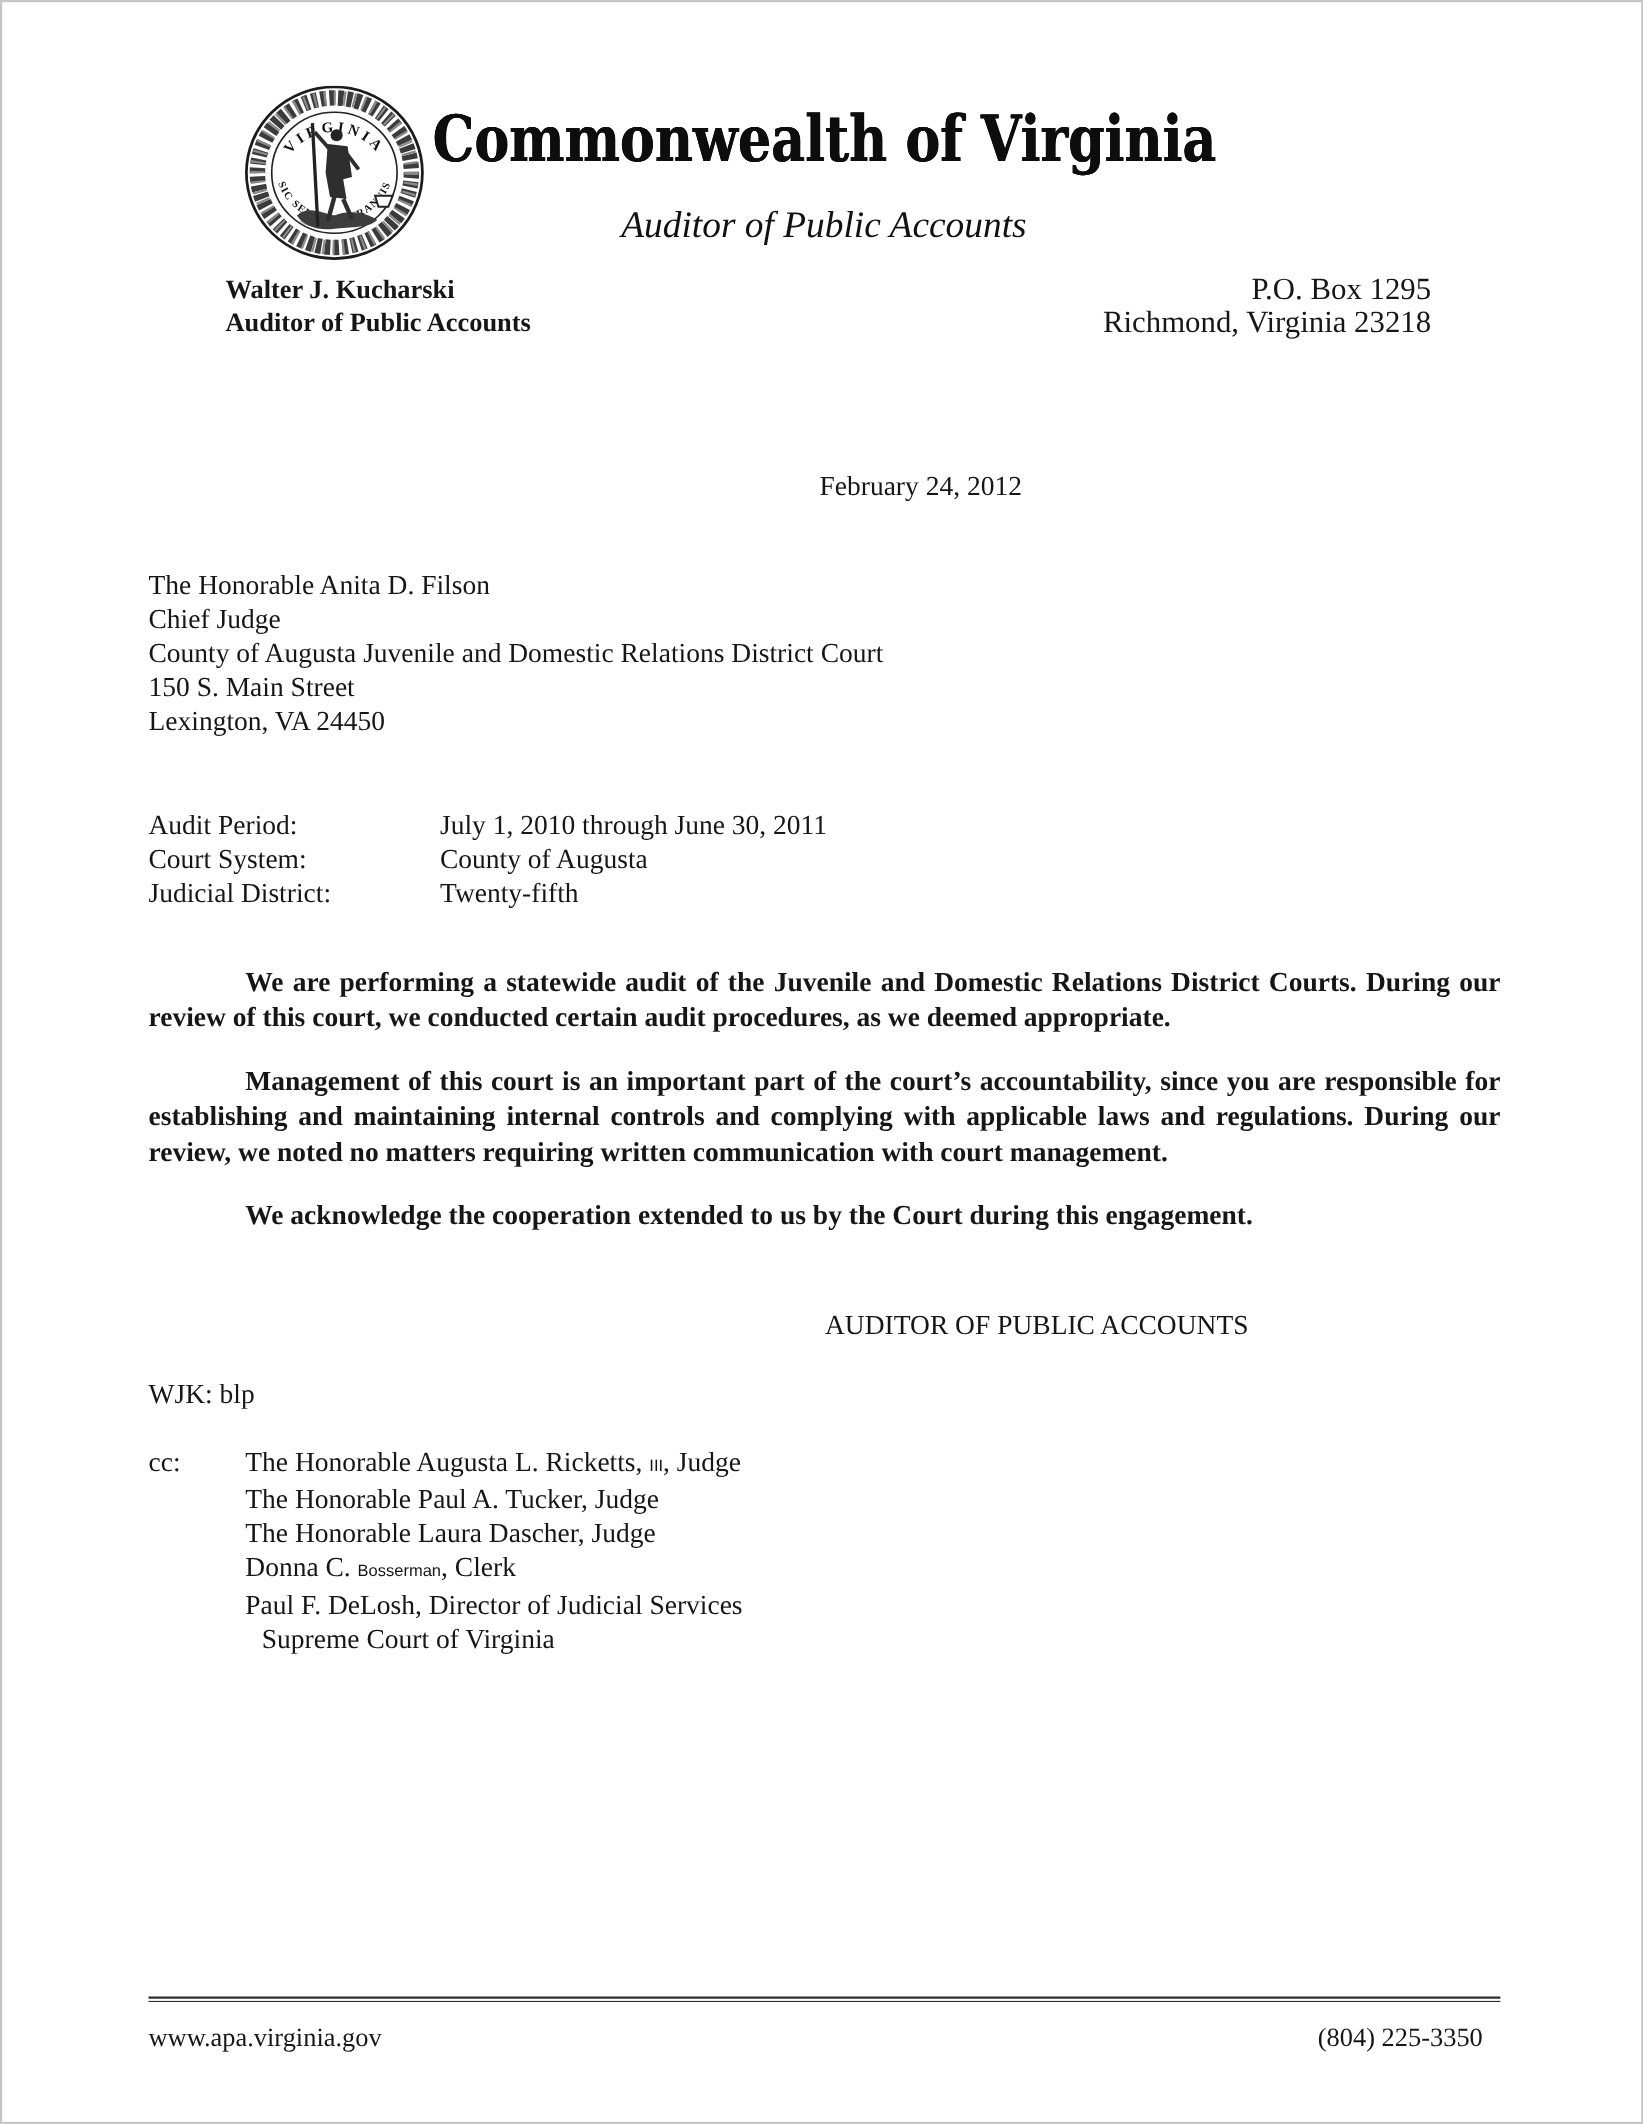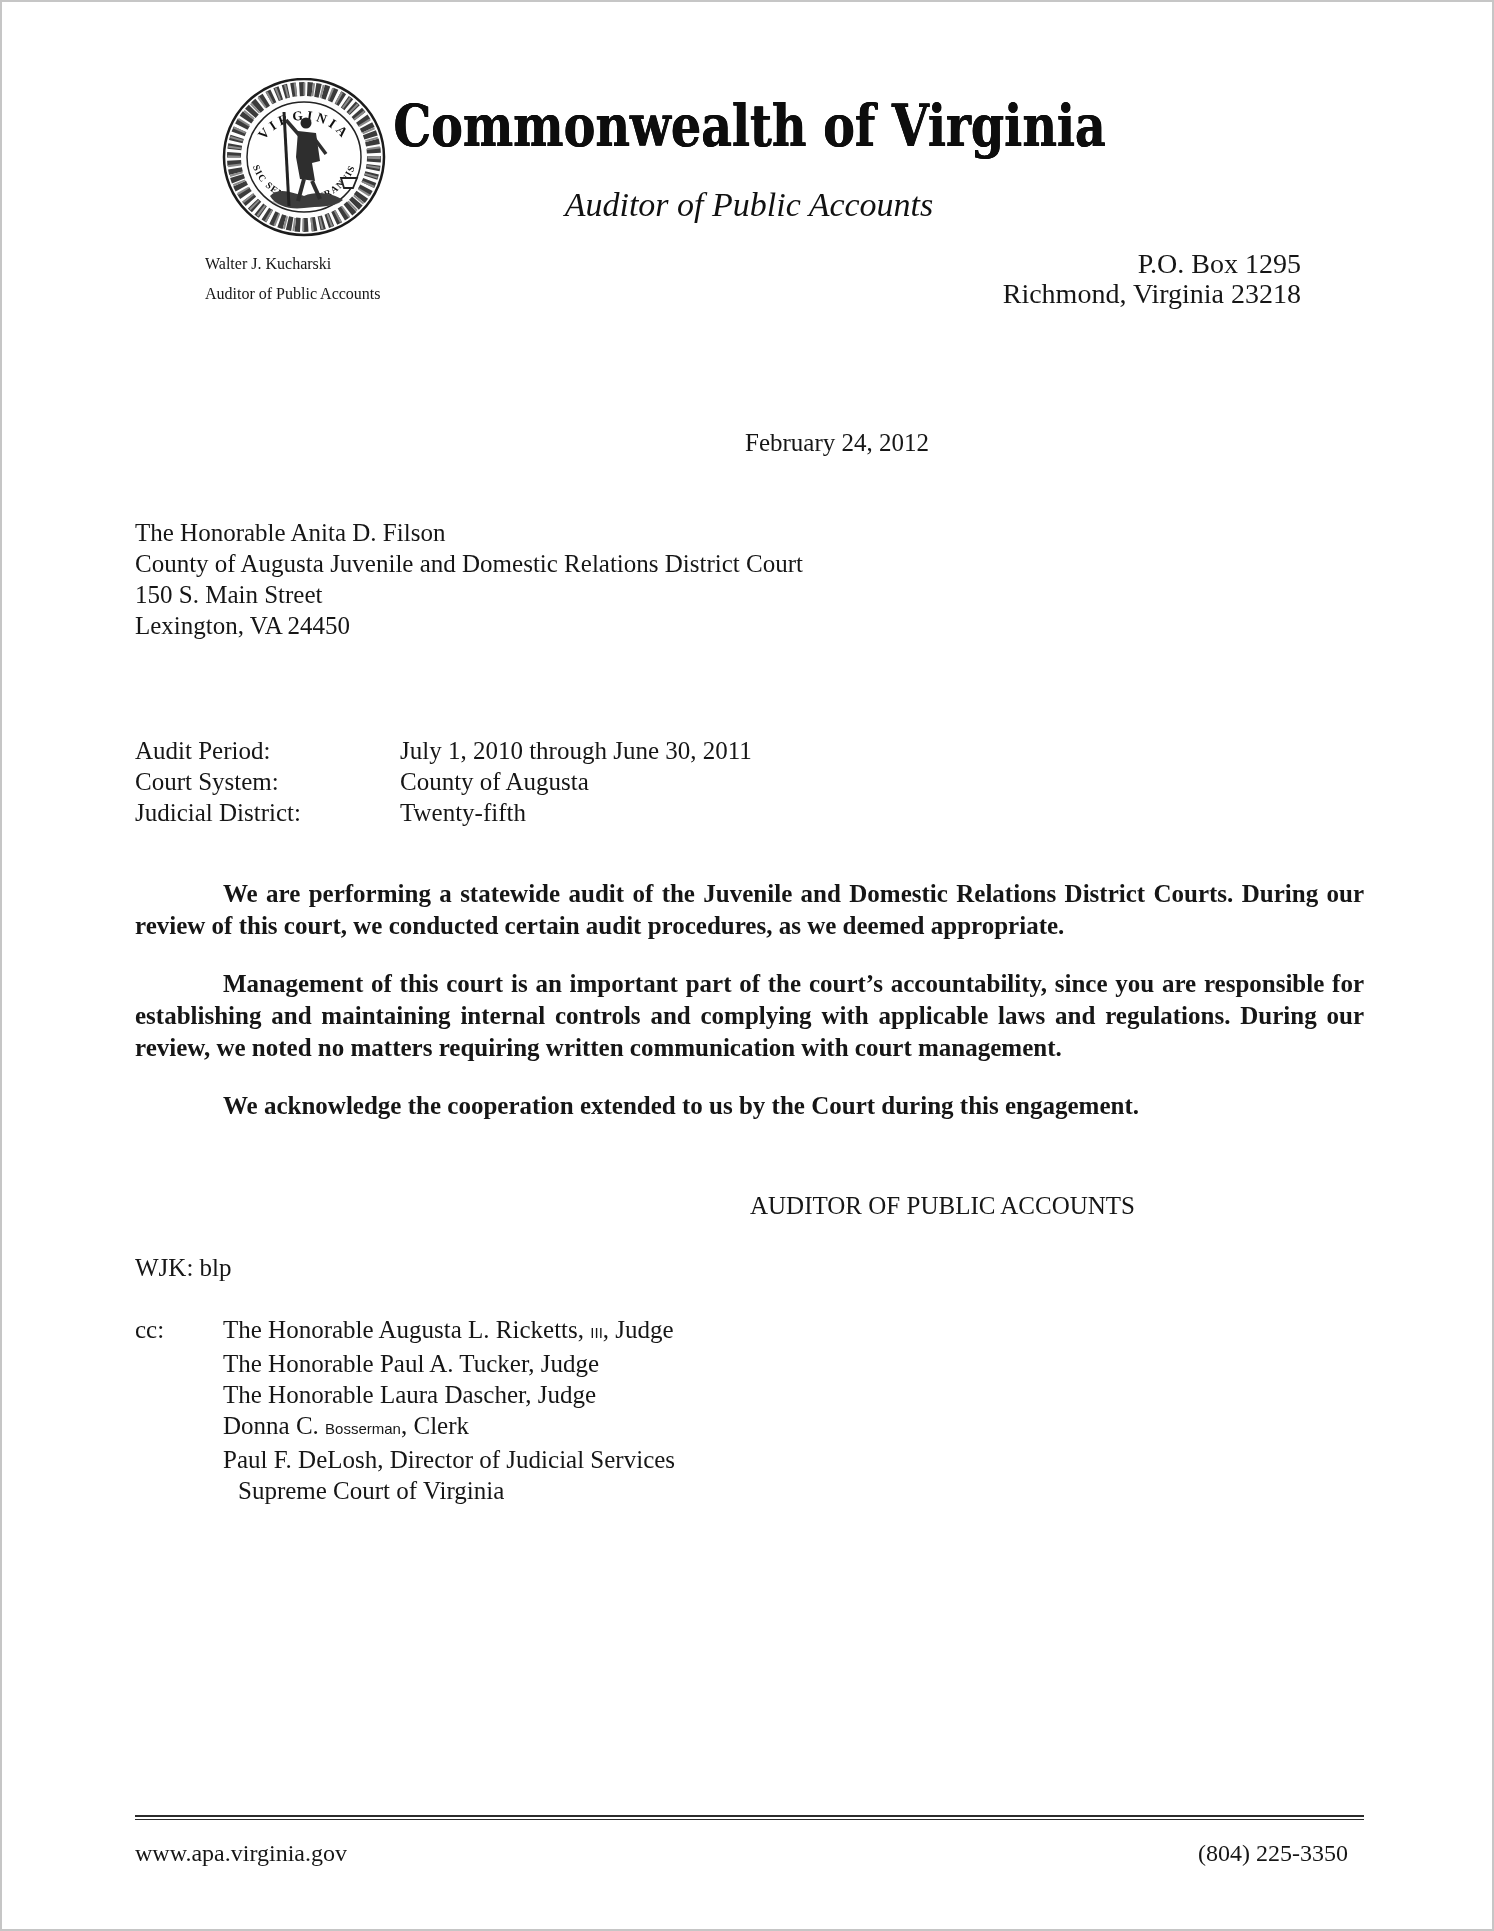--- a/index.html
+++ b/index.html
@@ -24,21 +24,21 @@
     font-size:58px;
     letter-spacing:0px;
     transform:scaleX(0.82);
     transform-origin:center;
     text-shadow:0.6px 0 0 #111, 0 0.4px 0 #111;
     color:#0d0d0d;
     white-space:nowrap;
   }
   .subtitle-row{left:0;top:184px;width:1494px;text-align:center;
     font-style:italic;font-size:34px;color:#111;}
-  .sender-left{left:203px;top:247px;font-size:16px;line-height:30px;}
+  .sender-left{left:203px;top:247px;font-size:24px;line-height:30px;font-weight:bold;}
   .sender-right{right:191px;top:247px;font-size:28px;line-height:30px;text-align:right;}
   
   .date{left:743px;top:427px;font-size:25px;}
   .recipient{left:133px;top:515px;font-size:25px;line-height:31px;}
   .info-table{left:133px;top:733px;font-size:25px;line-height:31px;}
   .info-row{display:flex;}
   .info-label{width:265px;flex:0 0 265px;}
   .paragraphs{left:133px;top:876px;width:1229px;font-size:25px;line-height:32px;font-weight:bold;}
   .paragraphs p{margin:0 0 26px 0;text-indent:88px;text-align:justify;}
   .signature{left:748px;top:1190px;font-size:25px;}
@@ -100,20 +100,21 @@
   </div>
   <div class="abs sender-right">
     <div>P.O. Box 1295</div>
     <div>Richmond, Virginia 23218</div>
   </div>
 
   <div class="abs date">February 24, 2012</div>
 
   <div class="abs recipient">
       <div>The Honorable Anita D. Filson</div>
+      <div>Chief Judge</div>
       <div>County of Augusta Juvenile and Domestic Relations District Court</div>
       <div>150 S. Main Street</div>
       <div>Lexington, VA 24450</div>
     </div>
 
   <div class="abs info-table">
       <div class="info-row">
         <span class="info-label">Audit Period:</span>
         <span>July 1, 2010 through June 30, 2011</span>
       </div>

